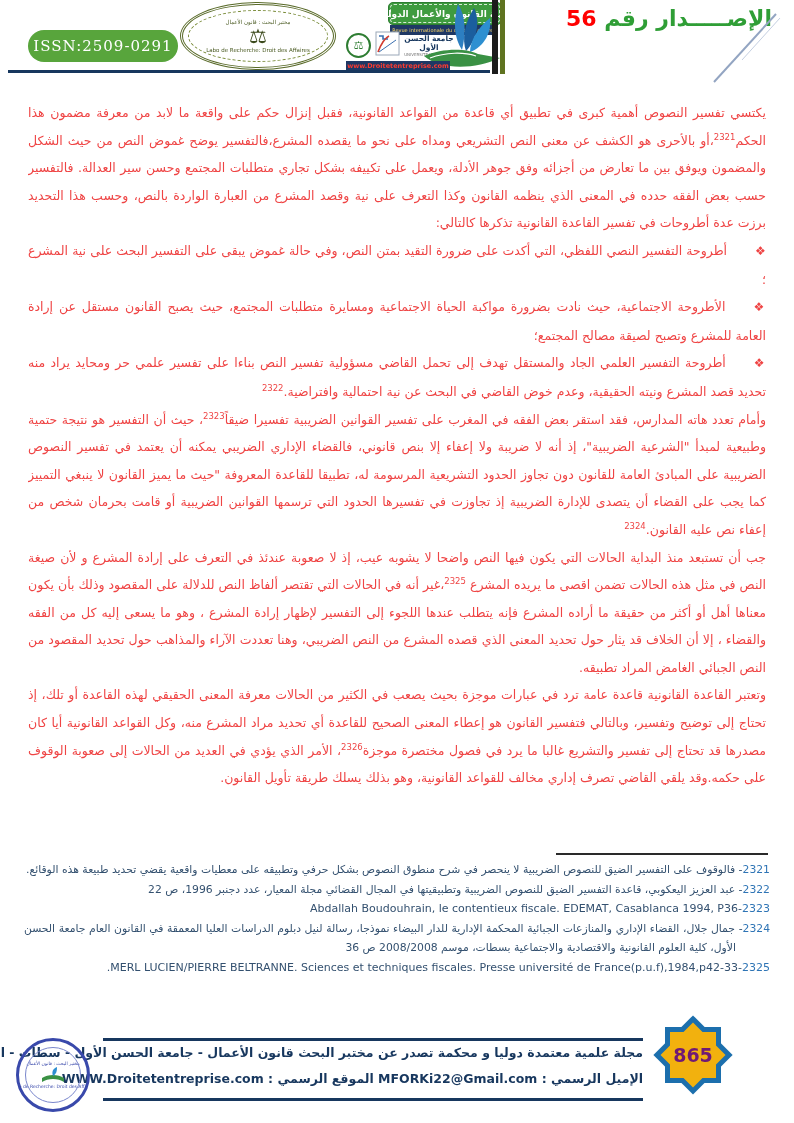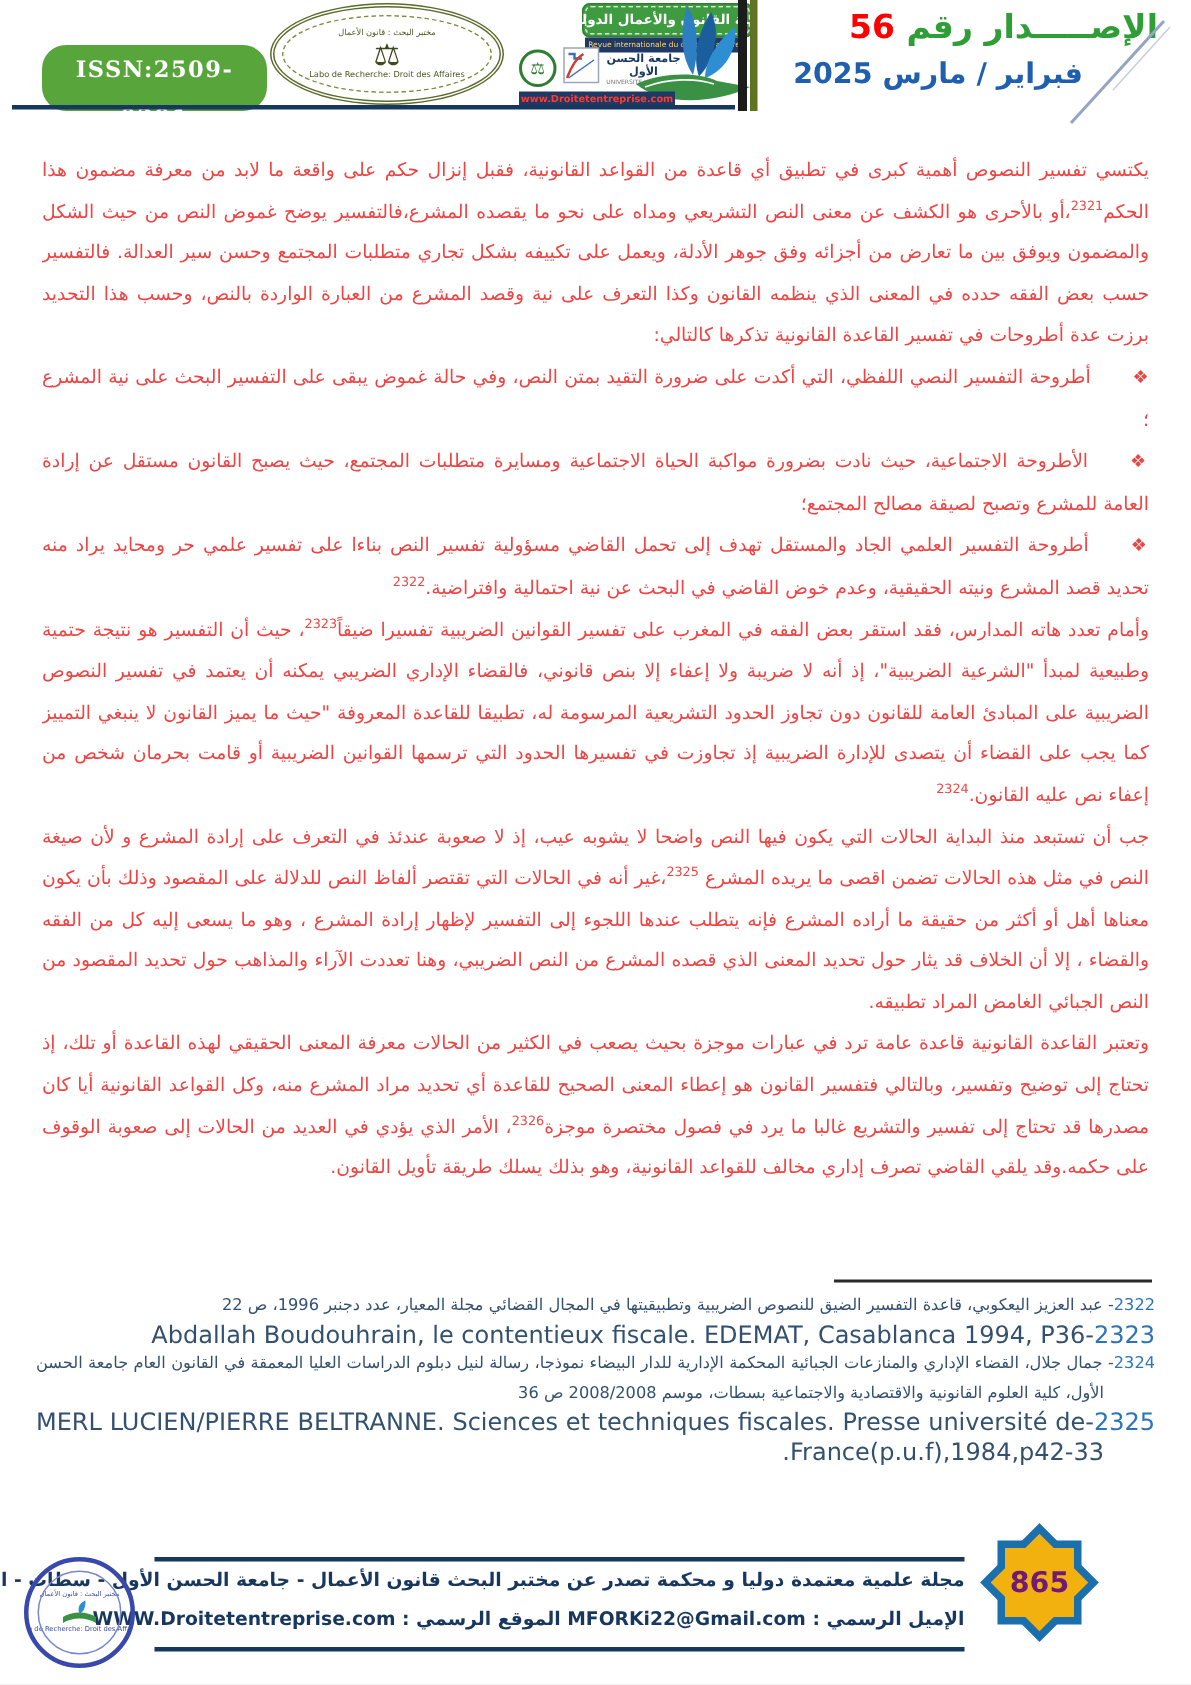--- a/index.html
+++ b/index.html
@@ -3,23 +3,23 @@
 <meta charset="utf-8">
 <style>
   :root{
     --navy:#17375e;
   }
   html,body{margin:0;padding:0;background:#e8e8e8;}
   .page{position:relative;width:794px;height:1123px;background:#ffffff;margin:0 auto;
         font-family:"DejaVu Sans",sans-serif;overflow:hidden;}
 
   
-  .issn{position:absolute;left:28px;top:30px;width:150px;height:44px;border-radius:16px;
+  .issn{position:absolute;left:28px;top:30px;width:150px;height:32px;border-radius:16px;
         background:var(--issn_green);color:#fff;text-align:center;line-height:32px;
-        font-family:"DejaVu Serif",serif;font-weight:bold;font-size:15px;letter-spacing:1px;}
+        font-family:"DejaVu Serif",serif;font-weight:normal;font-size:15px;letter-spacing:1px;}
   .seal{position:absolute;left:180px;top:2px;width:156px;height:68px;border-radius:50%;
         border:3px double #5a6b2a;box-sizing:border-box;color:#4a5a22;overflow:hidden;
         display:flex;flex-direction:column;align-items:center;justify-content:center;}
   .seal .ring{position:absolute;inset:5px;border:1px dashed #7a8c3a;border-radius:50%;}
   .seal .tiny{font-size:5.5px;line-height:6px;color:#4a5a22;white-space:nowrap;}
   .seal .scales{font-size:20px;line-height:22px;color:#3c4a1c;}
   .banner{position:absolute;left:388px;top:2px;width:112px;height:21px;background:var(--banner_green);
         border:1px solid #2e7d32;border-radius:5px;color:#fff;font-weight:bold;font-size:9px;
         display:flex;align-items:center;justify-content:center;white-space:nowrap;}
   .banner:after{content:"";position:absolute;inset:1px;border:1px dashed rgba(255,255,255,.8);border-radius:4px;}
@@ -51,21 +51,21 @@
   .bodytext sup{font-size:8.5px;line-height:0;}
   .bullet .mark{font-size:12px;}
   .bullet .gap{display:inline-block;width:28px;}
 
   
   .fnsep{position:absolute;top:853px;right:26px;width:212px;height:2px;background:#2a2a2a;}
   .fns{position:absolute;top:860px;right:24px;left:24px;max-height:172px;overflow:hidden;
         direction:rtl;text-align:justify;color:var(--fn_text);font-size:10.8px;line-height:19.5px;}
   .fn{margin:0;padding-right:34px;text-indent:-34px;}
   .fn .num{color:var(--fn_blue);}
-  .fn.latin{font-size:16px;}
+  .fn.latin{font-size:11px;}
 
   
   .ftrule{position:absolute;left:103px;width:540px;height:3px;background:var(--navy);}
   .ftrule.top{top:1038px;} .ftrule.bot{top:1098px;}
   .ft1{position:absolute;top:1045px;left:103px;width:540px;text-align:center;direction:rtl;
         font-weight:bold;color:var(--navy);font-size:12.5px;white-space:nowrap;}
   .ft2{position:absolute;top:1071px;left:103px;width:540px;direction:rtl;
         font-weight:bold;color:var(--navy);font-size:12.5px;white-space:nowrap;}
   .badge{position:absolute;left:654px;top:1016px;width:78px;height:78px;}
   .badge .sq{position:absolute;inset:11px;background:var(--badge_blue);}
@@ -126,24 +126,20 @@
 
     <div class="hrule"></div>
     <div class="bar-black"></div>
     <div class="bar-olive"></div>
 
     <div class="issue">
       <div class="l1">
         <span>الإصـــــدار رقم</span>
         <span class="num">56</span>
       </div>
-      <div class="l2">
-        <span>فبراير / مارس</span>
-        <span>2025</span>
-      </div>
     </div>
 
     <svg class="slash" viewBox="0 0 84 80">
       <line x1="74" y1="6" x2="12" y2="74" stroke="#93a5c2" stroke-width="2"></line>
       <line x1="78" y1="10" x2="40" y2="52" stroke="#c4cfe0" stroke-width="1"></line>
     </svg>
   </header>
 
   <main class="bodytext" dir="rtl">
     <p><span>يكتسي تفسير النصوص أهمية كبرى في تطبيق أي قاعدة من القواعد القانونية، فقبل إنزال حكم على واقعة ما لابد من معرفة مضمون هذا الحكم</span><sup>2321</sup><span>،أو بالأحرى هو الكشف عن معنى النص التشريعي ومداه على نحو ما يقصده المشرع،فالتفسير يوضح غموض النص من حيث الشكل والمضمون ويوفق بين ما تعارض من أجزائه وفق جوهر الأدلة، ويعمل على تكييفه بشكل تجاري متطلبات المجتمع وحسن سير العدالة. فالتفسير حسب بعض الفقه حدده في المعنى الذي ينظمه القانون وكذا التعرف على نية وقصد المشرع من العبارة الواردة بالنص، وحسب هذا التحديد برزت عدة أطروحات في تفسير القاعدة القانونية تذكرها كالتالي:</span></p>
@@ -154,20 +150,21 @@
 
     <p><span>وأمام تعدد هاته المدارس، فقد استقر بعض الفقه في المغرب على تفسير القوانين الضريبية تفسيرا ضيقاً</span><sup>2323</sup><span>، حيث أن التفسير هو نتيجة حتمية وطبيعية لمبدأ "الشرعية الضريبية"، إذ أنه لا ضريبة ولا إعفاء إلا بنص قانوني، فالقضاء الإداري الضريبي يمكنه أن يعتمد في تفسير النصوص الضريبية على المبادئ العامة للقانون دون تجاوز الحدود التشريعية المرسومة له، تطبيقا للقاعدة المعروفة "حيث ما يميز القانون لا ينبغي التمييز كما يجب على القضاء أن يتصدى للإدارة الضريبية إذ تجاوزت في تفسيرها الحدود التي ترسمها القوانين الضريبية أو قامت بحرمان شخص من إعفاء نص عليه القانون.</span><sup>2324</sup></p>
 
     <p><span>جب أن تستبعد منذ البداية الحالات التي يكون فيها النص واضحا لا يشوبه عيب، إذ لا صعوبة عندئذ  في التعرف على إرادة المشرع و لأن صيغة النص في مثل هذه الحالات تضمن اقصى ما يريده المشرع </span><sup>2325</sup><span>،غير أنه في الحالات التي تقتصر ألفاظ النص للدلالة على المقصود وذلك بأن يكون معناها أهل أو أكثر من حقيقة ما أراده المشرع فإنه يتطلب عندها اللجوء إلى التفسير لإظهار إرادة المشرع ، وهو ما يسعى إليه كل من الفقه والقضاء ، إلا أن الخلاف قد يثار حول تحديد المعنى الذي قصده المشرع من النص الضريبي، وهنا تعددت الآراء والمذاهب حول تحديد المقصود من النص الجبائي الغامض المراد تطبيقه.</span></p>
 
     <p><span>وتعتبر القاعدة القانونية قاعدة عامة ترد في عبارات موجزة بحيث يصعب في الكثير من الحالات معرفة المعنى الحقيقي لهذه القاعدة أو تلك، إذ تحتاج إلى توضيح وتفسير، وبالتالي فتفسير القانون هو إعطاء المعنى الصحيح للقاعدة أي تحديد مراد المشرع منه، وكل القواعد القانونية أيا كان مصدرها قد تحتاج إلى تفسير والتشريع غالبا ما يرد في فصول مختصرة موجزة</span><sup>2326</sup><span>، الأمر الذي يؤدي في العديد من الحالات إلى صعوبة الوقوف على حكمه.وقد يلقي القاضي تصرف إداري مخالف للقواعد القانونية، وهو بذلك يسلك طريقة تأويل القانون.</span></p>
   </main>
 
   <div class="fnsep"></div>
   <section class="fns" dir="rtl">
+    <div class="fn"><span class="num">2321</span><span>- </span><span>فالوقوف على التفسير الضيق للنصوص الضريبية لا ينحصر في شرح منطوق النصوص بشكل حرفي وتطبيقه على معطيات واقعية يقضي تحديد طبيعة هذه الوقائع.</span></div>
     <div class="fn"><span class="num">2322</span><span>- </span><span>عبد العزيز اليعكوبي، قاعدة التفسير الضيق للنصوص الضريبية وتطبيقيتها في المجال القضائي مجلة المعيار، عدد دجنبر 1996، ص 22</span></div>
     <div class="fn latin"><span class="num">2323</span><span>-</span><span>Abdallah Boudouhrain, le contentieux fiscale. EDEMAT, Casablanca 1994, P36</span></div>
     <div class="fn"><span class="num">2324</span><span>- </span><span>جمال جلال، القضاء الإداري والمنازعات الجبائية المحكمة الإدارية للدار البيضاء نموذجا، رسالة لنيل دبلوم الدراسات العليا المعمقة في القانون العام جامعة الحسن الأول، كلية العلوم القانونية والاقتصادية والاجتماعية بسطات، موسم 2008/2008 ص 36</span></div>
     <div class="fn latin"><span class="num">2325</span><span>-</span><span>MERL LUCIEN/PIERRE BELTRANNE. Sciences et techniques fiscales. Presse université de France(p.u.f),1984,p42-33.</span></div>
   </section>
 
   <footer>
     <div class="ftrule top"></div>
     <div class="ft1">مجلة علمية معتمدة  دوليا و محكمة تصدر عن مختبر البحث قانون الأعمال - جامعة الحسن الأول - سطات - المغرب</div>
     <div class="ft2">

